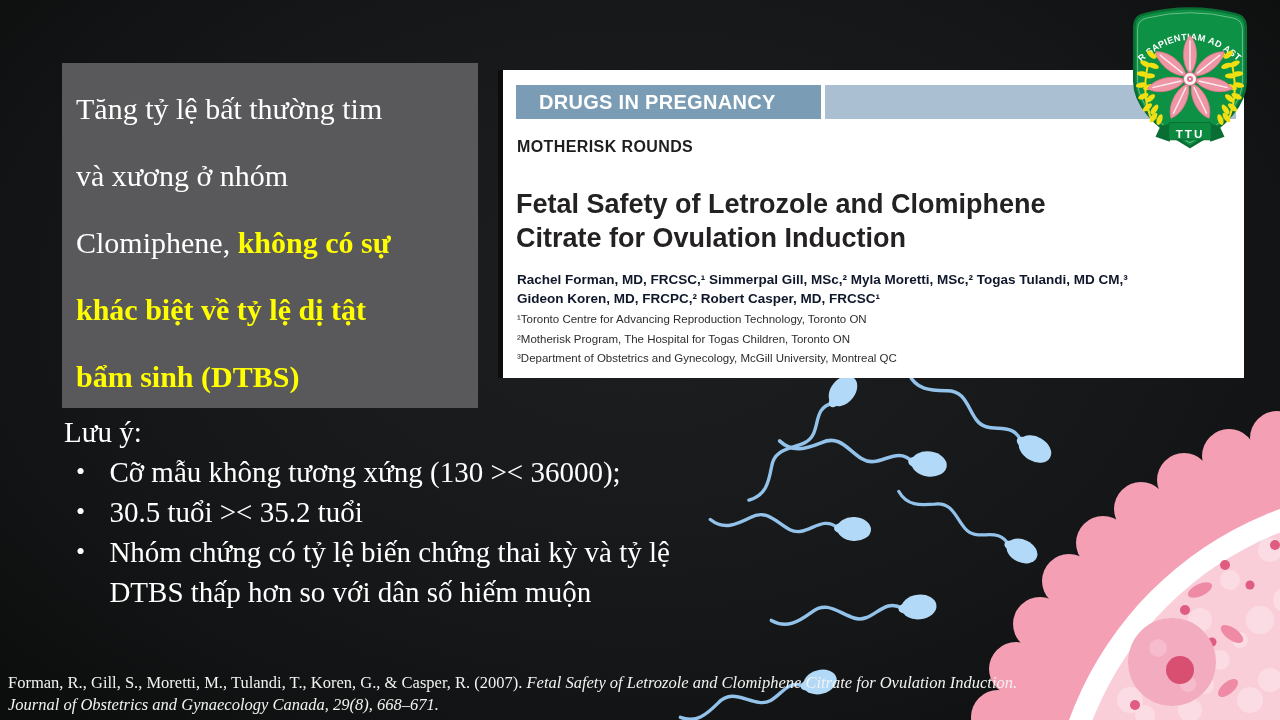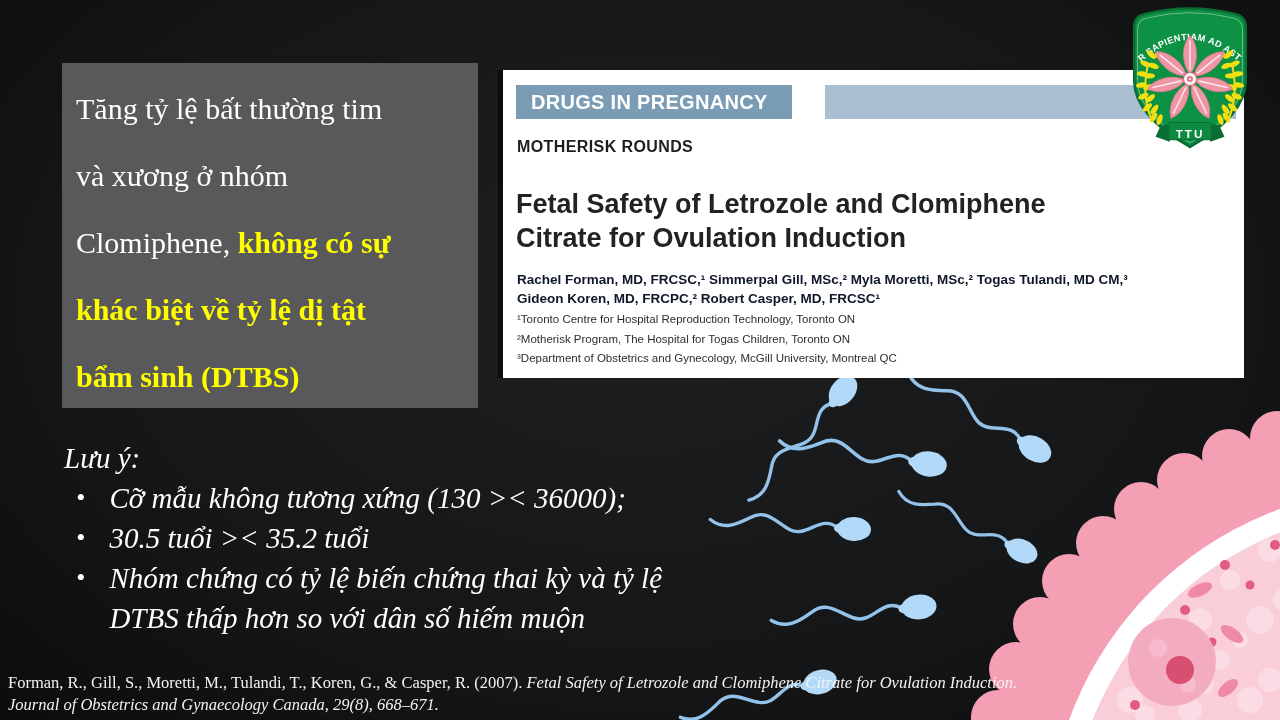--- a/index.html
+++ b/index.html
@@ -19,31 +19,31 @@
     font-size:30px;line-height:67px;padding:12px 0 0 14px;box-sizing:border-box;
   }
   #highlight-box .yellow{color:#ffff00;font-weight:bold;}
   
   #article-card{
     position:absolute;left:498px;top:70px;width:746px;height:308px;z-index:2;
     background:#ffffff;border-left:5px solid #0c0c0c;box-sizing:border-box;
     font-family:"Liberation Sans", sans-serif;color:#232021;
   }
   .banner-dark{
-    position:absolute;left:13px;top:15px;width:276px;height:34px;background:#7b9cb5;
-    color:#ffffff;font-weight:bold;font-size:20px;line-height:34px;padding-left:15px;
+    position:absolute;left:13px;top:15px;width:305px;height:34px;background:#7b9cb5;
+    color:#ffffff;font-weight:bold;font-size:20px;line-height:34px;padding-left:23px;
     letter-spacing:0.3px;box-sizing:border-box;white-space:nowrap;
   }
   .banner-light{position:absolute;left:322px;top:15px;width:411px;height:34px;background:#aabfd2;}
   .section-label{position:absolute;left:14px;top:68px;font-weight:bold;font-size:16px;letter-spacing:0.4px;color:#1f1d1e;}
   .article-title{position:absolute;left:13px;top:117px;font-weight:bold;font-size:27px;line-height:34px;color:#242122;}
   .authors{position:absolute;left:14px;top:201px;font-weight:bold;font-size:13.5px;line-height:18.5px;color:#0f172a;}
   .affils{position:absolute;left:14px;top:240px;font-size:11.5px;line-height:19.5px;color:#2e2c2d;}
   
-  #notes{position:absolute;left:64px;top:438px;z-index:3;color:#ffffff;font-size:29px;line-height:40px;width:620px;font-style:italic;}
+  #notes{position:absolute;left:64px;top:412px;z-index:3;color:#ffffff;font-size:29px;line-height:40px;width:620px;}
   .bullet-row{display:flex;}
   .bullet-dot{width:46px;padding-left:12px;box-sizing:border-box;font-size:26px;}
   .bullet-text{width:585px;}
   
   #citation{position:absolute;left:8px;top:672px;z-index:3;color:#f2f2f2;font-size:16.5px;line-height:22px;width:1010px;}
   #citation .it{font-style:italic;}
   
   #ttu-logo{position:absolute;left:1126px;top:4px;width:128px;height:148px;z-index:5;}
 </style>
 </head>
@@ -135,21 +135,21 @@
     <div class="section-label">MOTHERISK ROUNDS</div>
     <div class="article-title">
       <div>Fetal Safety of Letrozole and Clomiphene</div>
       <div>Citrate for Ovulation Induction</div>
     </div>
     <div class="authors">
       <div>Rachel Forman, MD, FRCSC,¹ Simmerpal Gill, MSc,² Myla Moretti, MSc,² Togas Tulandi, MD CM,³</div>
       <div>Gideon Koren, MD, FRCPC,² Robert Casper, MD, FRCSC¹</div>
     </div>
     <div class="affils">
-      <div>¹Toronto Centre for Hospital Reproduction Technology, Toronto ON</div>
+      <div>¹Toronto Centre for Advancing Reproduction Technology, Toronto ON</div>
       <div>²Motherisk Program, The Hospital for Togas Children, Toronto ON</div>
       <div>³Department of Obstetrics and Gynecology, McGill University, Montreal QC</div>
     </div>
   </div>
 
   <svg id="ttu-logo" viewBox="0 0 126 146" aria-hidden="true">
     <path d="M8,22 Q8,12 18,10 Q40,4.5 63,4.5 Q86,4.5 108,10 Q118,12 118,22 L118,76 Q118,110 63,141 Q8,110 8,76 Z" fill="#0d9144" stroke="#0a6e34" stroke-width="2.5"></path>
     <path d="M8,22 Q8,12 18,10 Q40,4.5 63,4.5 Q86,4.5 108,10 Q118,12 118,22 L118,76 Q118,110 63,141 Q8,110 8,76 Z" fill="none" stroke="#bfe3c9" stroke-width="0.8" opacity="0.7" transform="translate(63,73) scale(0.94) translate(-63,-73)"></path>
     <defs>
         <path id="mottoPath" d="M14,58 Q63,13 112,58" fill="none"></path>

